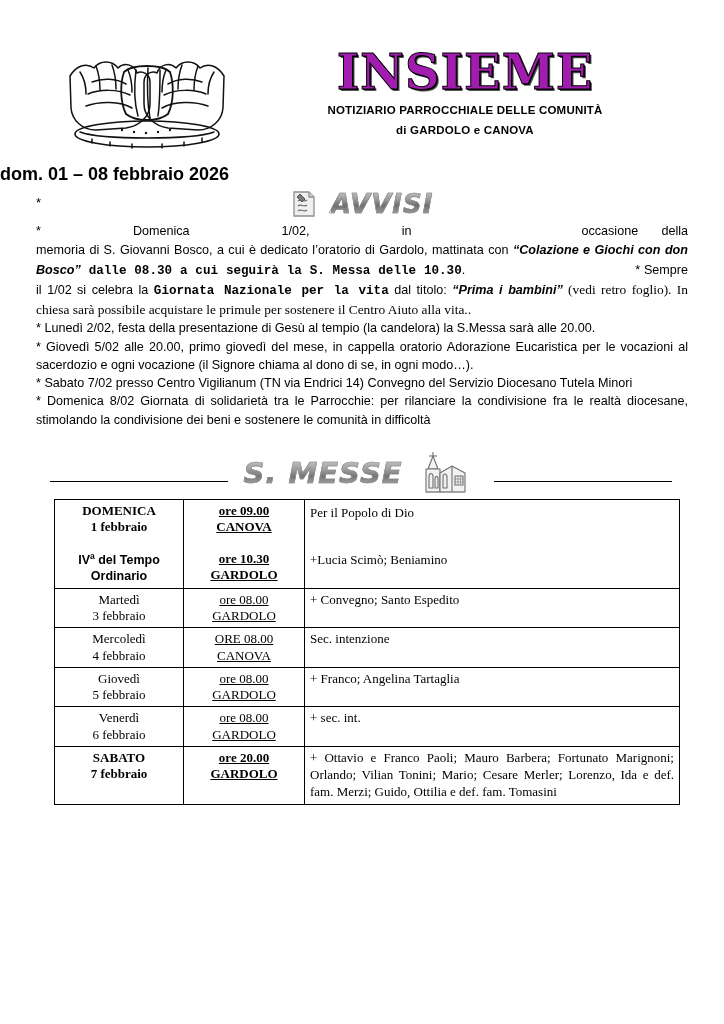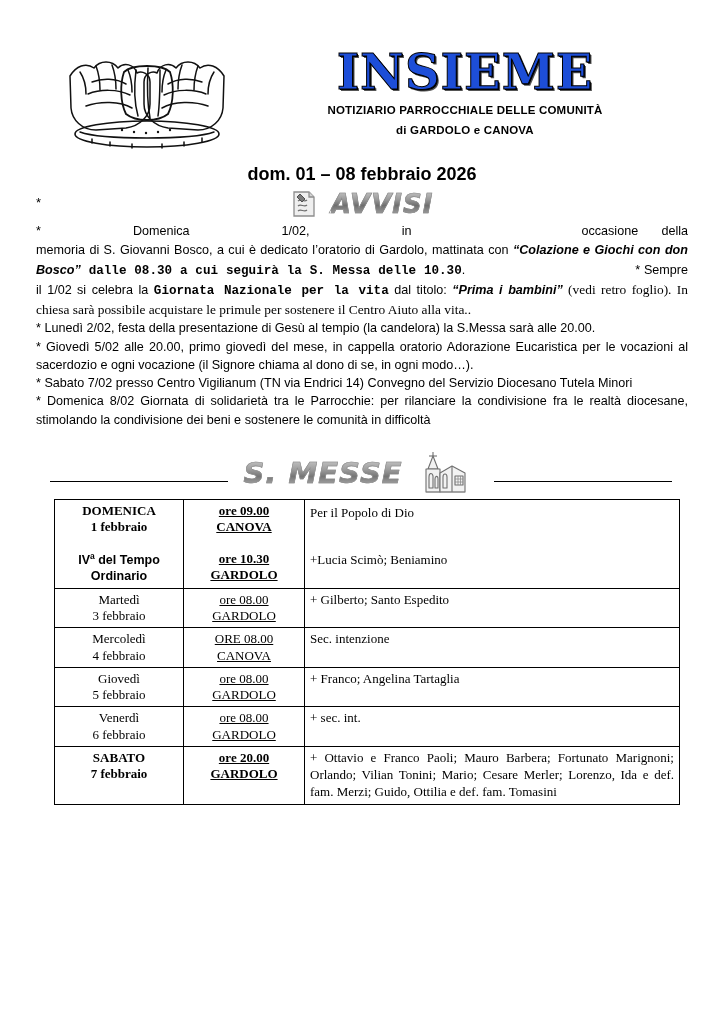--- a/index.html
+++ b/index.html
@@ -20,39 +20,39 @@
   }
   .logo svg{display:block;width:170px;height:112px;}
 
   .title-block{position:absolute;left:240px;top:48px;width:450px;text-align:center;}
   .insieme{
     font-family:"DejaVu Serif",serif;
     font-weight:700;
     font-size:48px;
     letter-spacing:1px;
     line-height:1;
-    color:#1d4ed8;
+    color:#a21caf;
     -webkit-text-stroke:1px #000;
     text-shadow:1px 1px 0 #000, 2px 2px 0 #555;
     margin:0 0 6px 0;
   }
   .sub1{
     font-family:"Liberation Sans",sans-serif;
     font-weight:700;font-size:11.5px;letter-spacing:0.2px;
     margin:8px;
   }
   .sub2{
     font-family:"Liberation Sans",sans-serif;
     font-weight:700;font-size:11.5px;letter-spacing:0.2px;
     margin:1px 0 0 0;
   }
   .daterange{
     font-family:"Liberation Sans",sans-serif;
     font-weight:700;font-size:18px;
-    text-align:center;
+    text-align:left;
     margin:14px 0 0 0;
   }
 
   
   .avvisi-head{
     position:relative;height:32px;margin-top:4px;
   }
   .avvisi-star{
     position:absolute;left:36px;top:6px;
     font-family:"Liberation Sans",sans-serif;font-size:13px;
@@ -295,21 +295,21 @@
       <tr>
         <td class="c-day">
           <div class="day-serif">Martedì</div>
           <div class="day-serif">3 febbraio</div>
         </td>
         <td class="c-time">
           <div class="time-serif">ore 08.00</div>
           <div class="time-serif">GARDOLO</div>
         </td>
         <td class="c-int">
-          <div class="int-serif">+ Gilberto; Santo Espedito</div>
+          <div class="int-serif">+ Convegno; Santo Espedito</div>
         </td>
       </tr>
 
       <tr>
         <td class="c-day">
           <div class="day-serif">Mercoledì</div>
           <div class="day-serif">4 febbraio</div>
         </td>
         <td class="c-time">
           <div class="time-serif">ORE 08.00</div>

